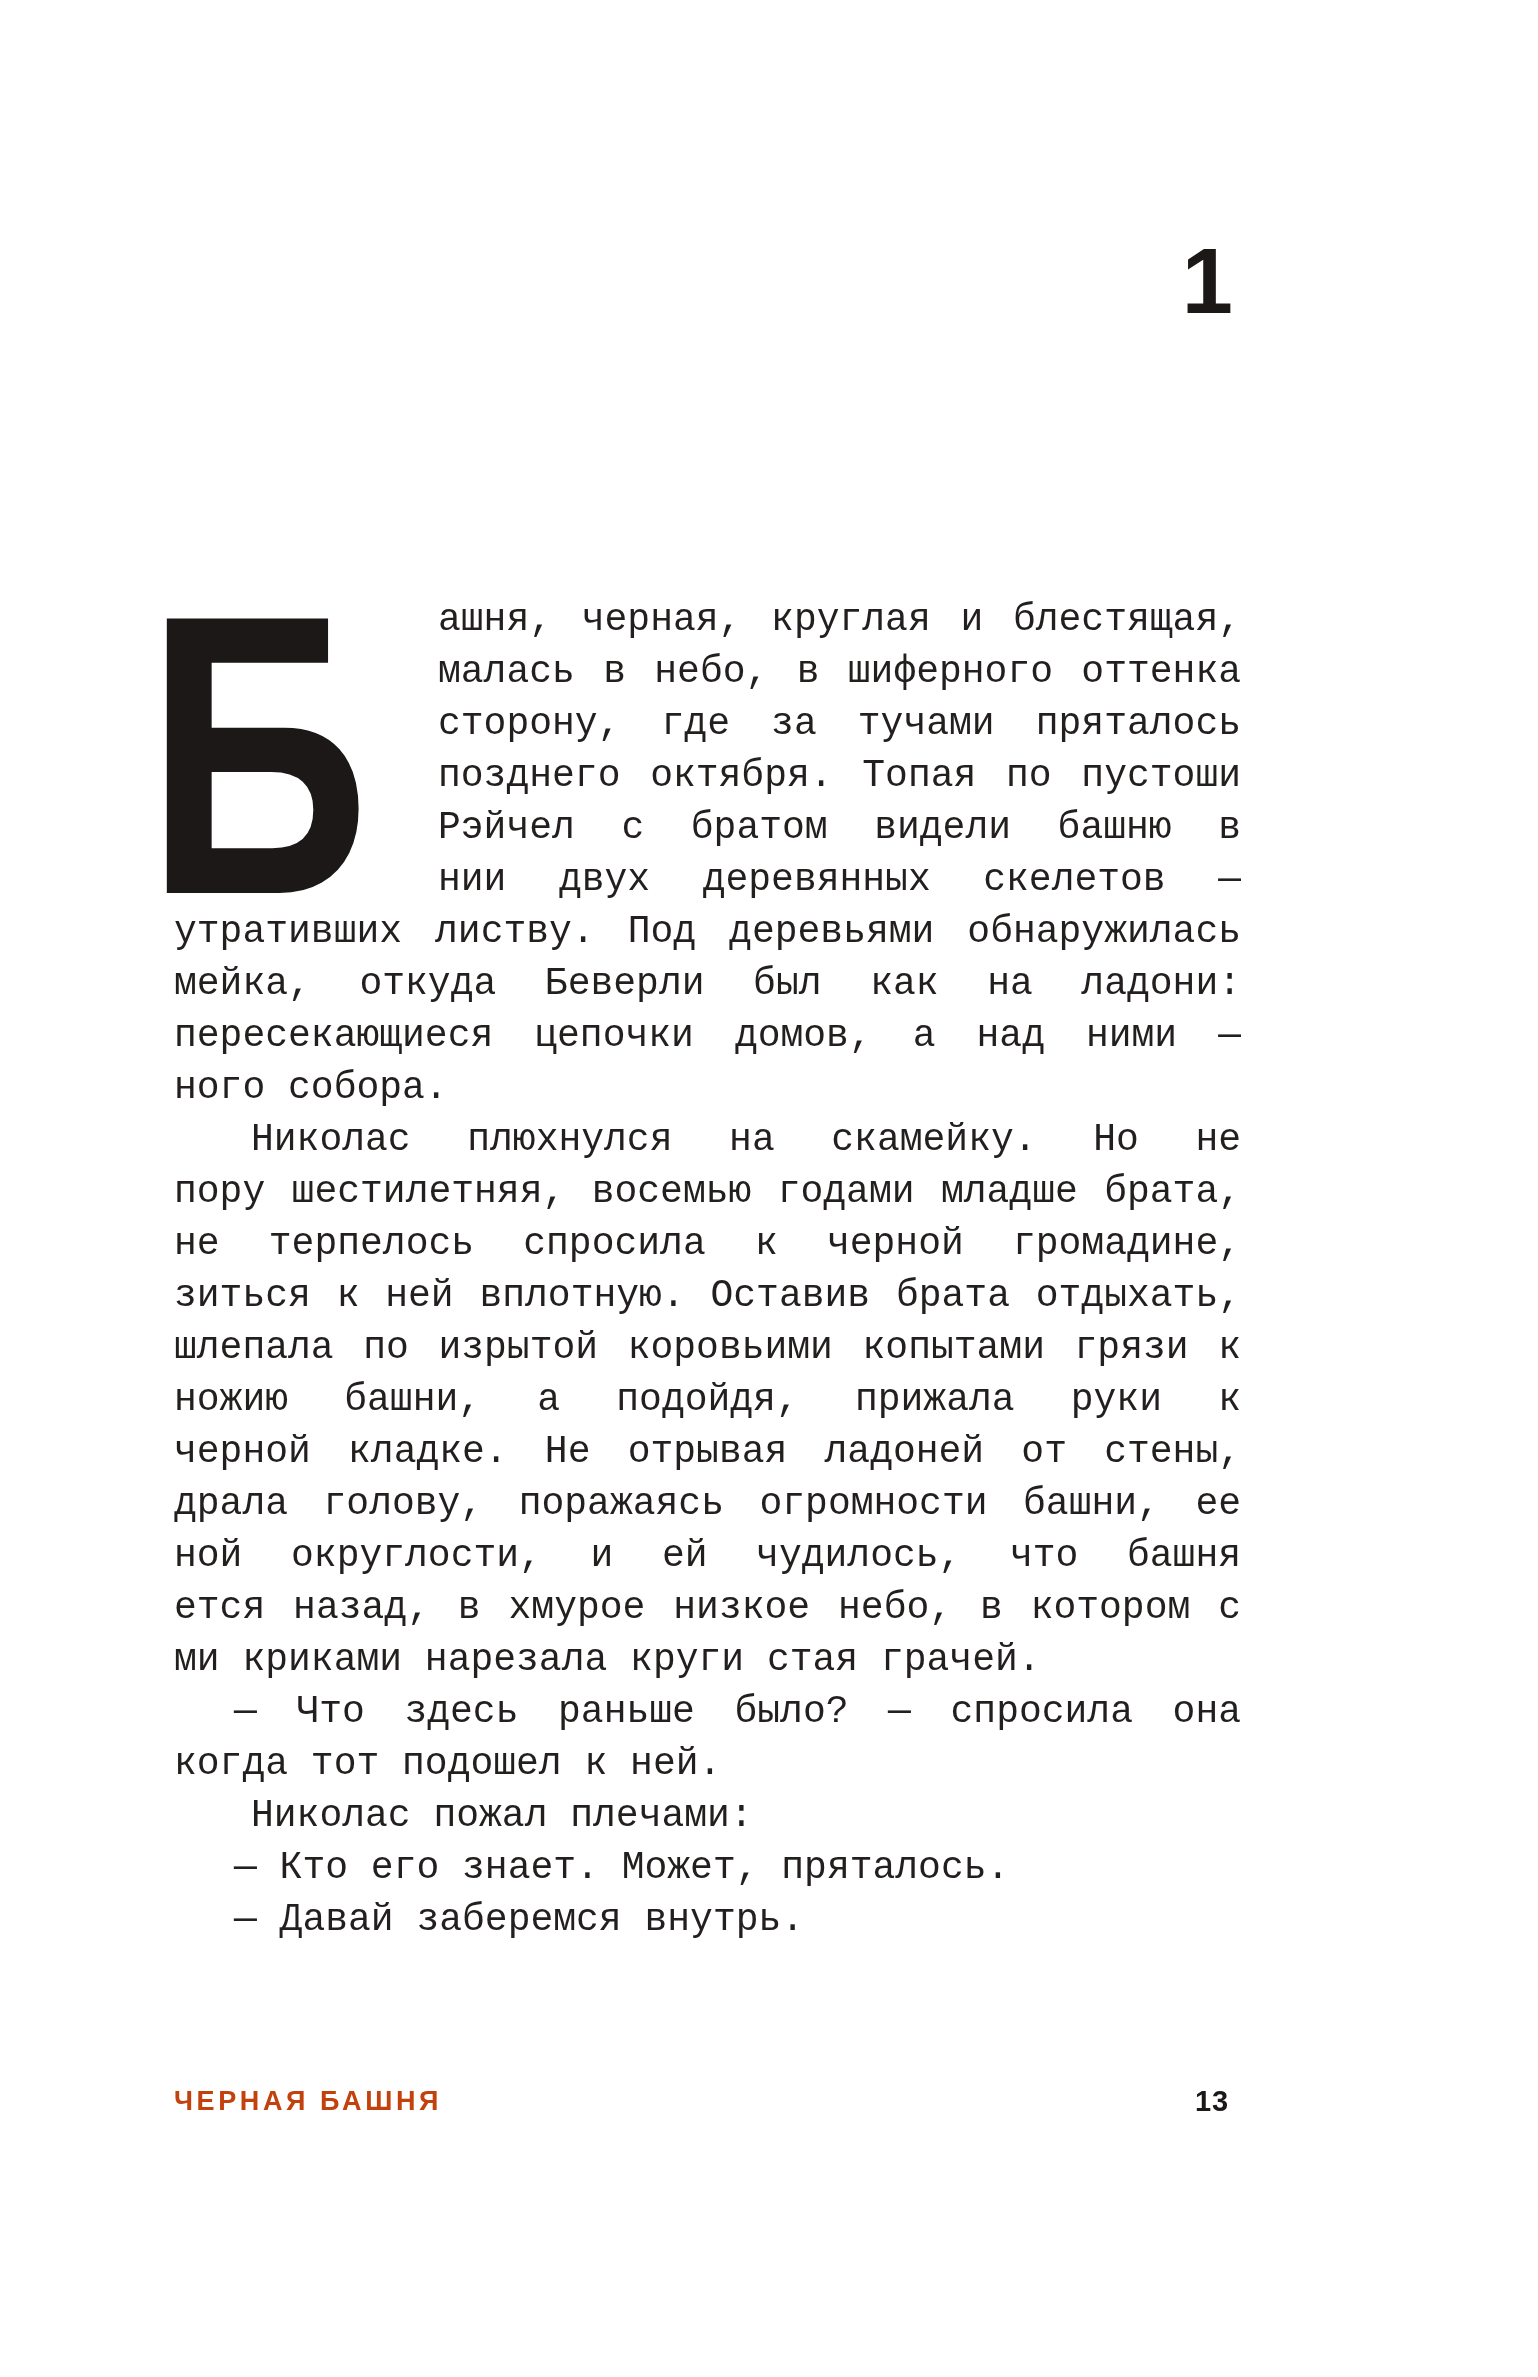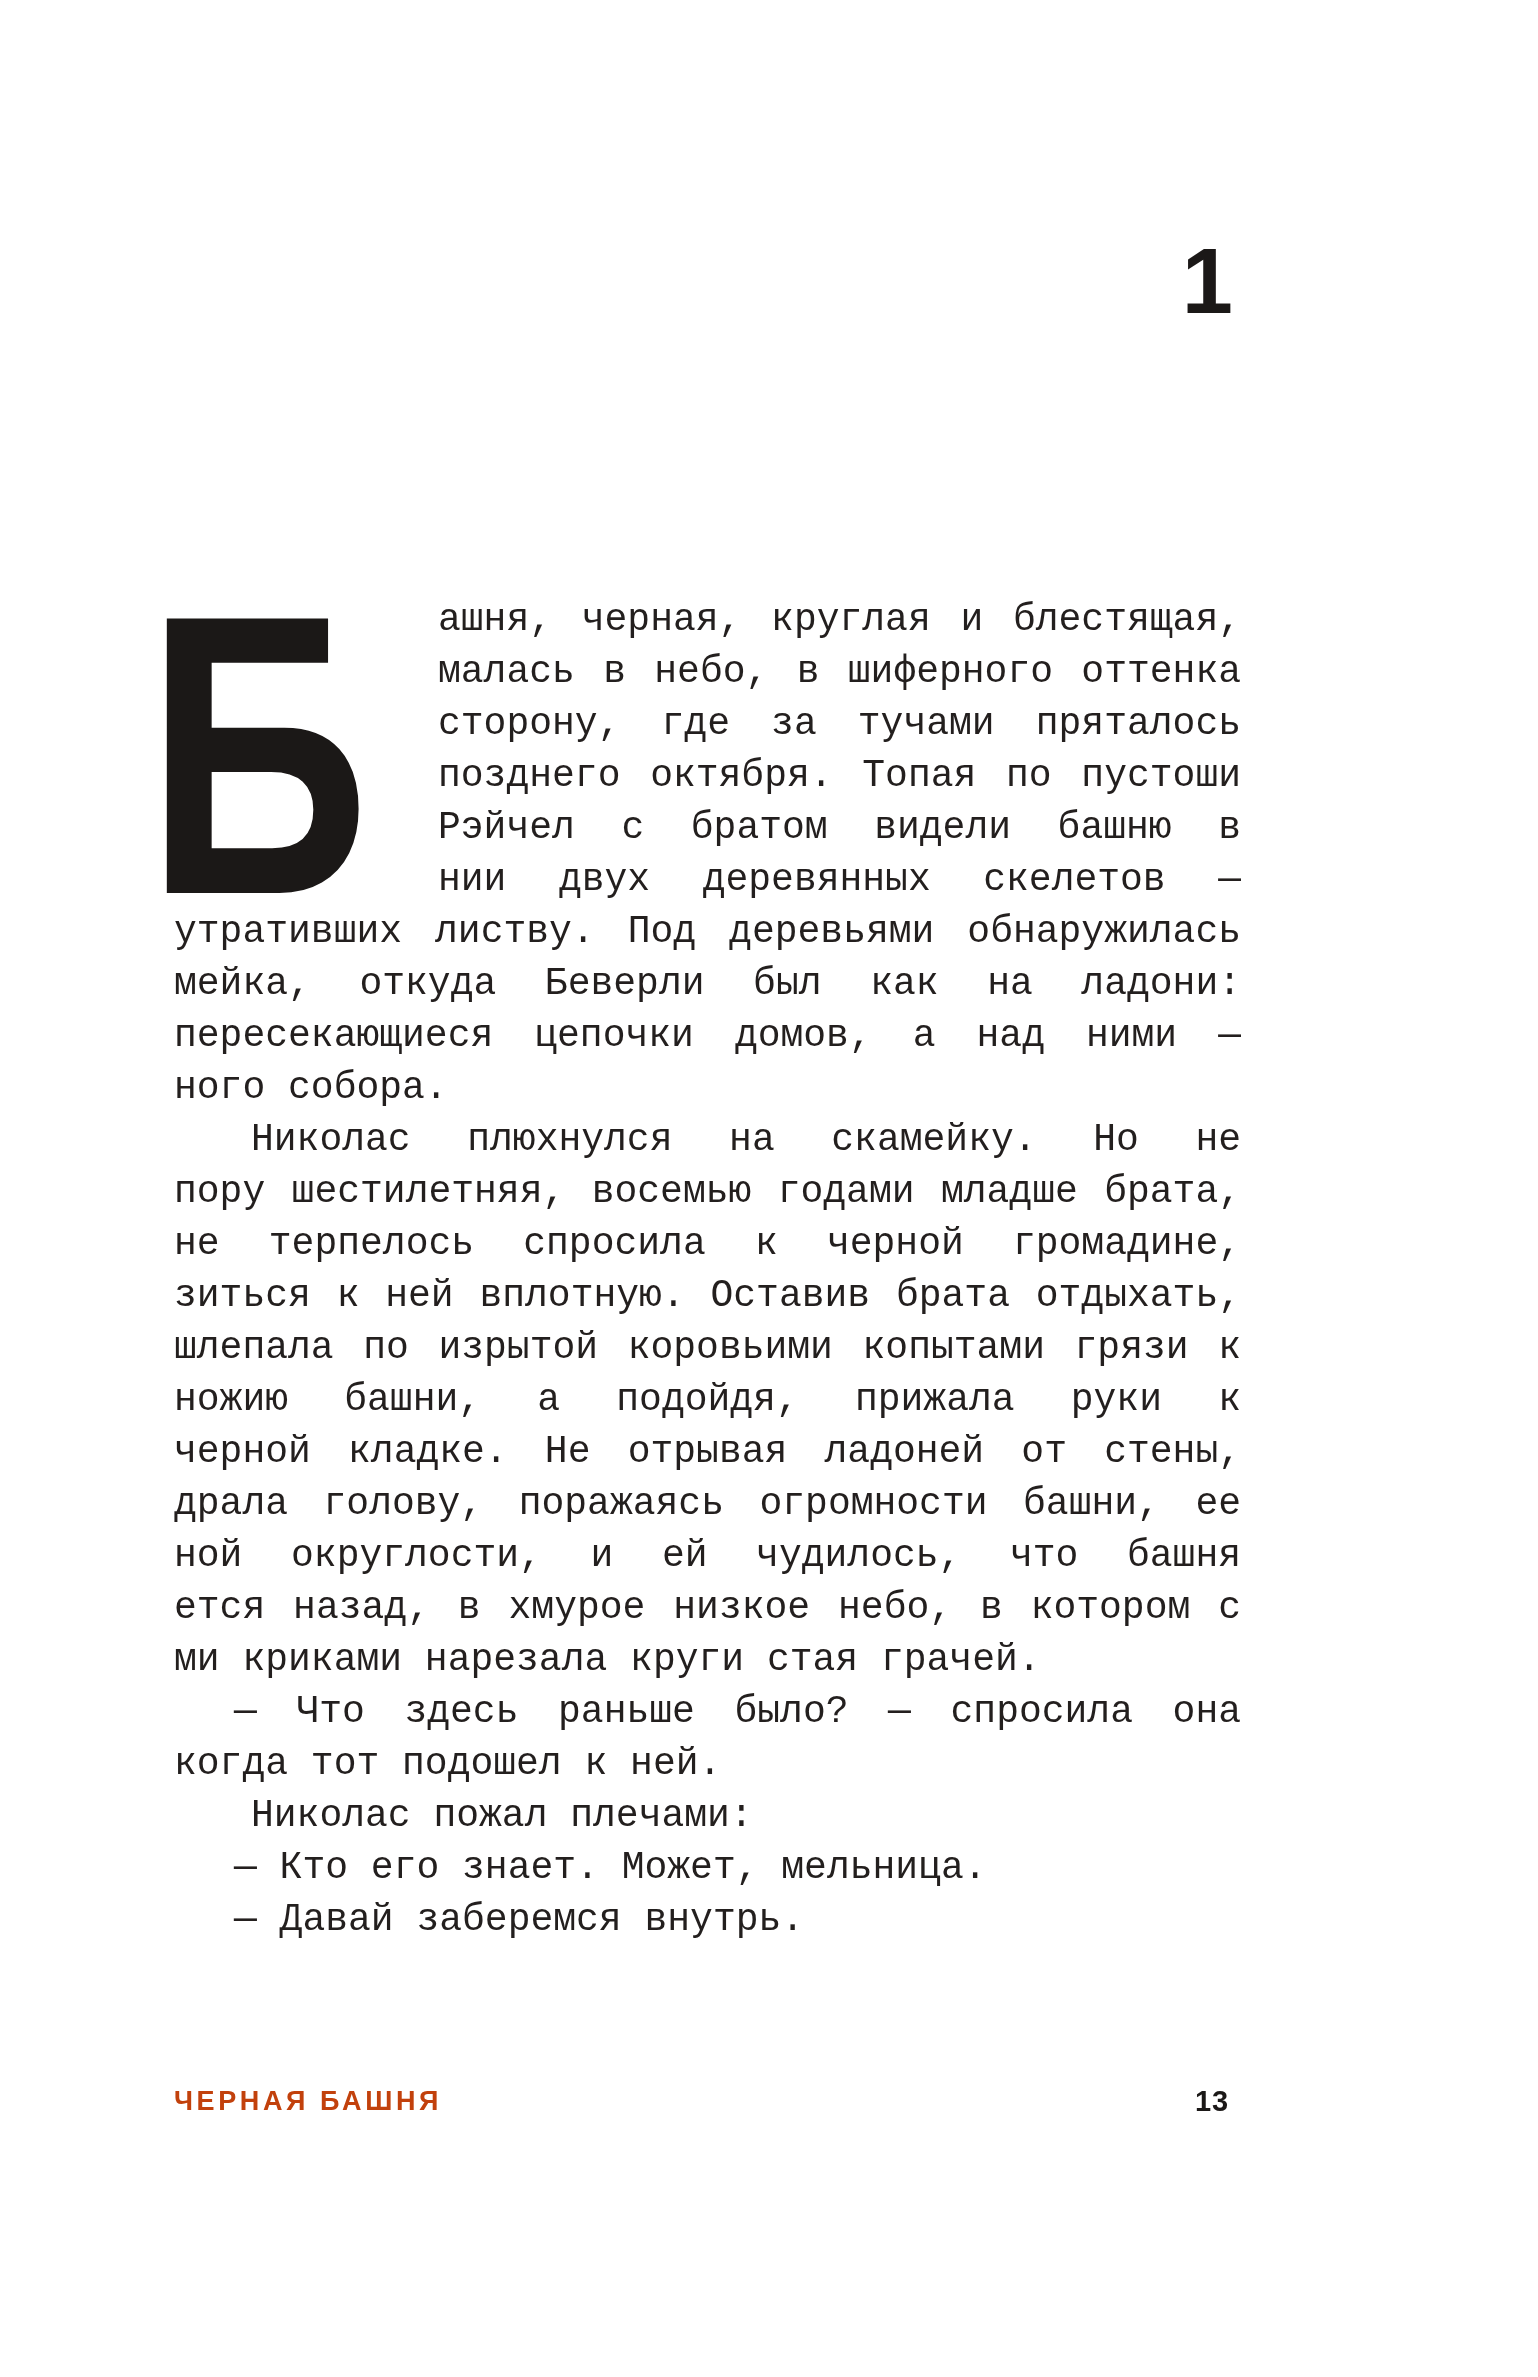--- a/index.html
+++ b/index.html
@@ -105,21 +105,21 @@
     <div class="ln">шлепала по изрытой коровьими копытами грязи к под-</div>
     <div class="ln">ножию башни, а подойдя, прижала руки к блестящей</div>
     <div class="ln">черной кладке. Не отрывая ладоней от стены, Рэйчел за-</div>
     <div class="ln">драла голову, поражаясь огромности башни, ее идеаль-</div>
     <div class="ln">ной округлости, и ей чудилось, что башня опрокидыва-</div>
     <div class="ln">ется назад, в хмурое низкое небо, в котором с протяжны-</div>
     <div class="ln end">ми криками нарезала круги стая грачей.</div>
     <div class="ln ind-d">— Что здесь раньше было? — спросила она брата,</div>
     <div class="ln end">когда тот подошел к ней.</div>
     <div class="ln ind end">Николас пожал плечами:</div>
-    <div class="ln ind-d end">— Кто его знает. Может, мельница.</div>
+    <div class="ln ind-d end">— Кто его знает. Может, пряталось.</div>
     <div class="ln ind-d end">— Давай заберемся внутрь.</div>
   </div>
 
   <div class="footer-title">ЧЕРНАЯ БАШНЯ</div>
   <div class="footer-page">13</div>
 
 </div>
 
 
 </body></html>

